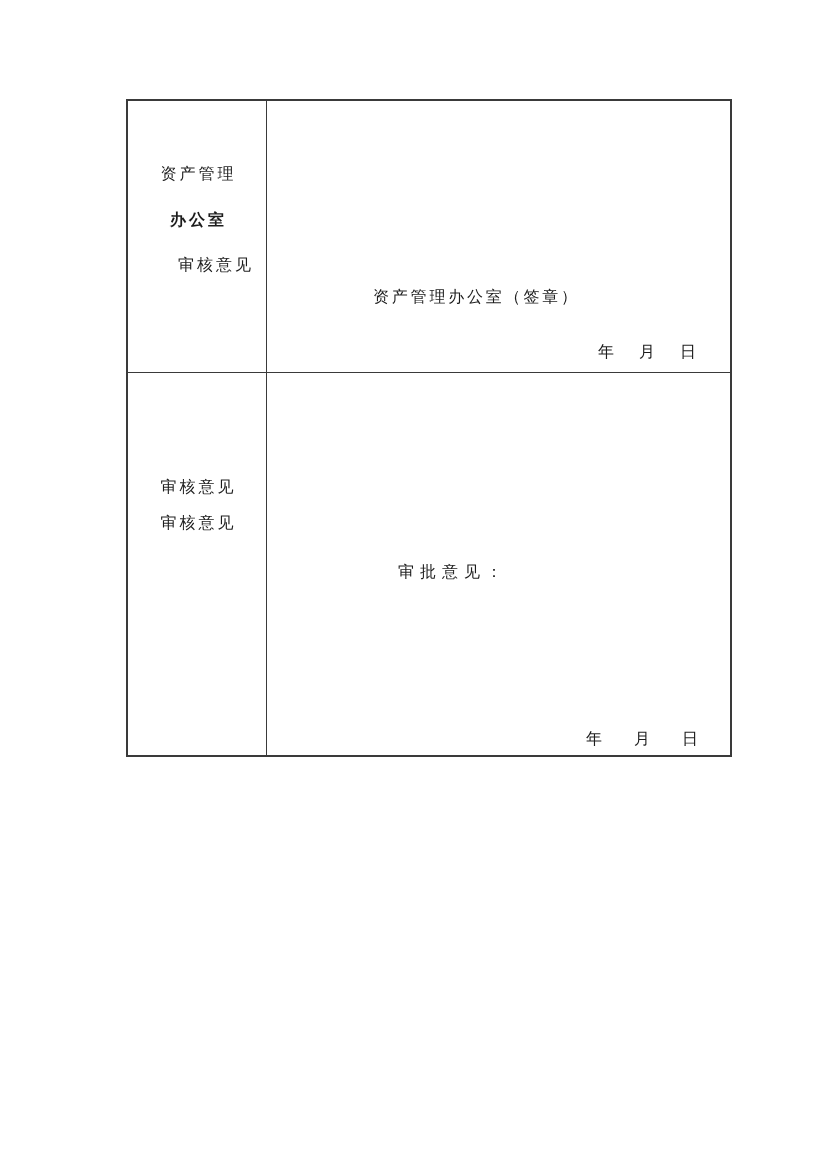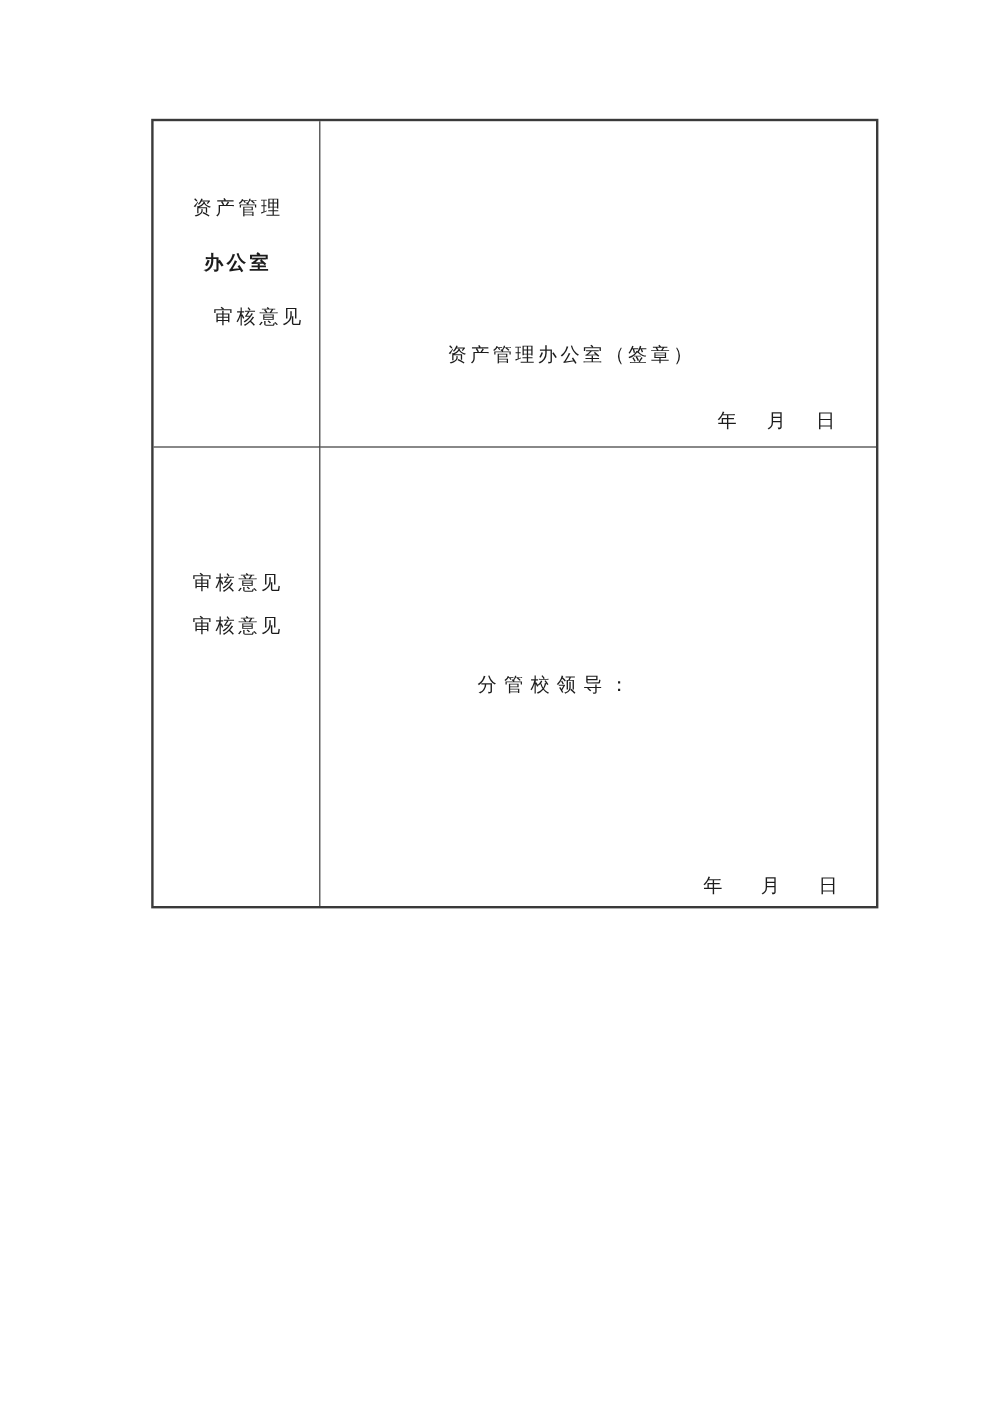--- a/index.html
+++ b/index.html
@@ -86,21 +86,21 @@
         <span>月</span>
         <span>日</span>
       </div>
     </div>
 
     <div class="cell cell-r2-label">
       <div class="label-line r2l0">审核意见</div>
       <div class="label-line r2l1">审核意见</div>
     </div>
     <div class="cell cell-r2-content">
-      <div class="signature-caption sig2">分管校领导：</div>
+      <div class="signature-caption sig2">审批意见：</div>
       <div class="date-line date2">
         <span>年</span>
         <span>月</span>
         <span>日</span>
       </div>
     </div>
 
   </div>
 </div>
 

